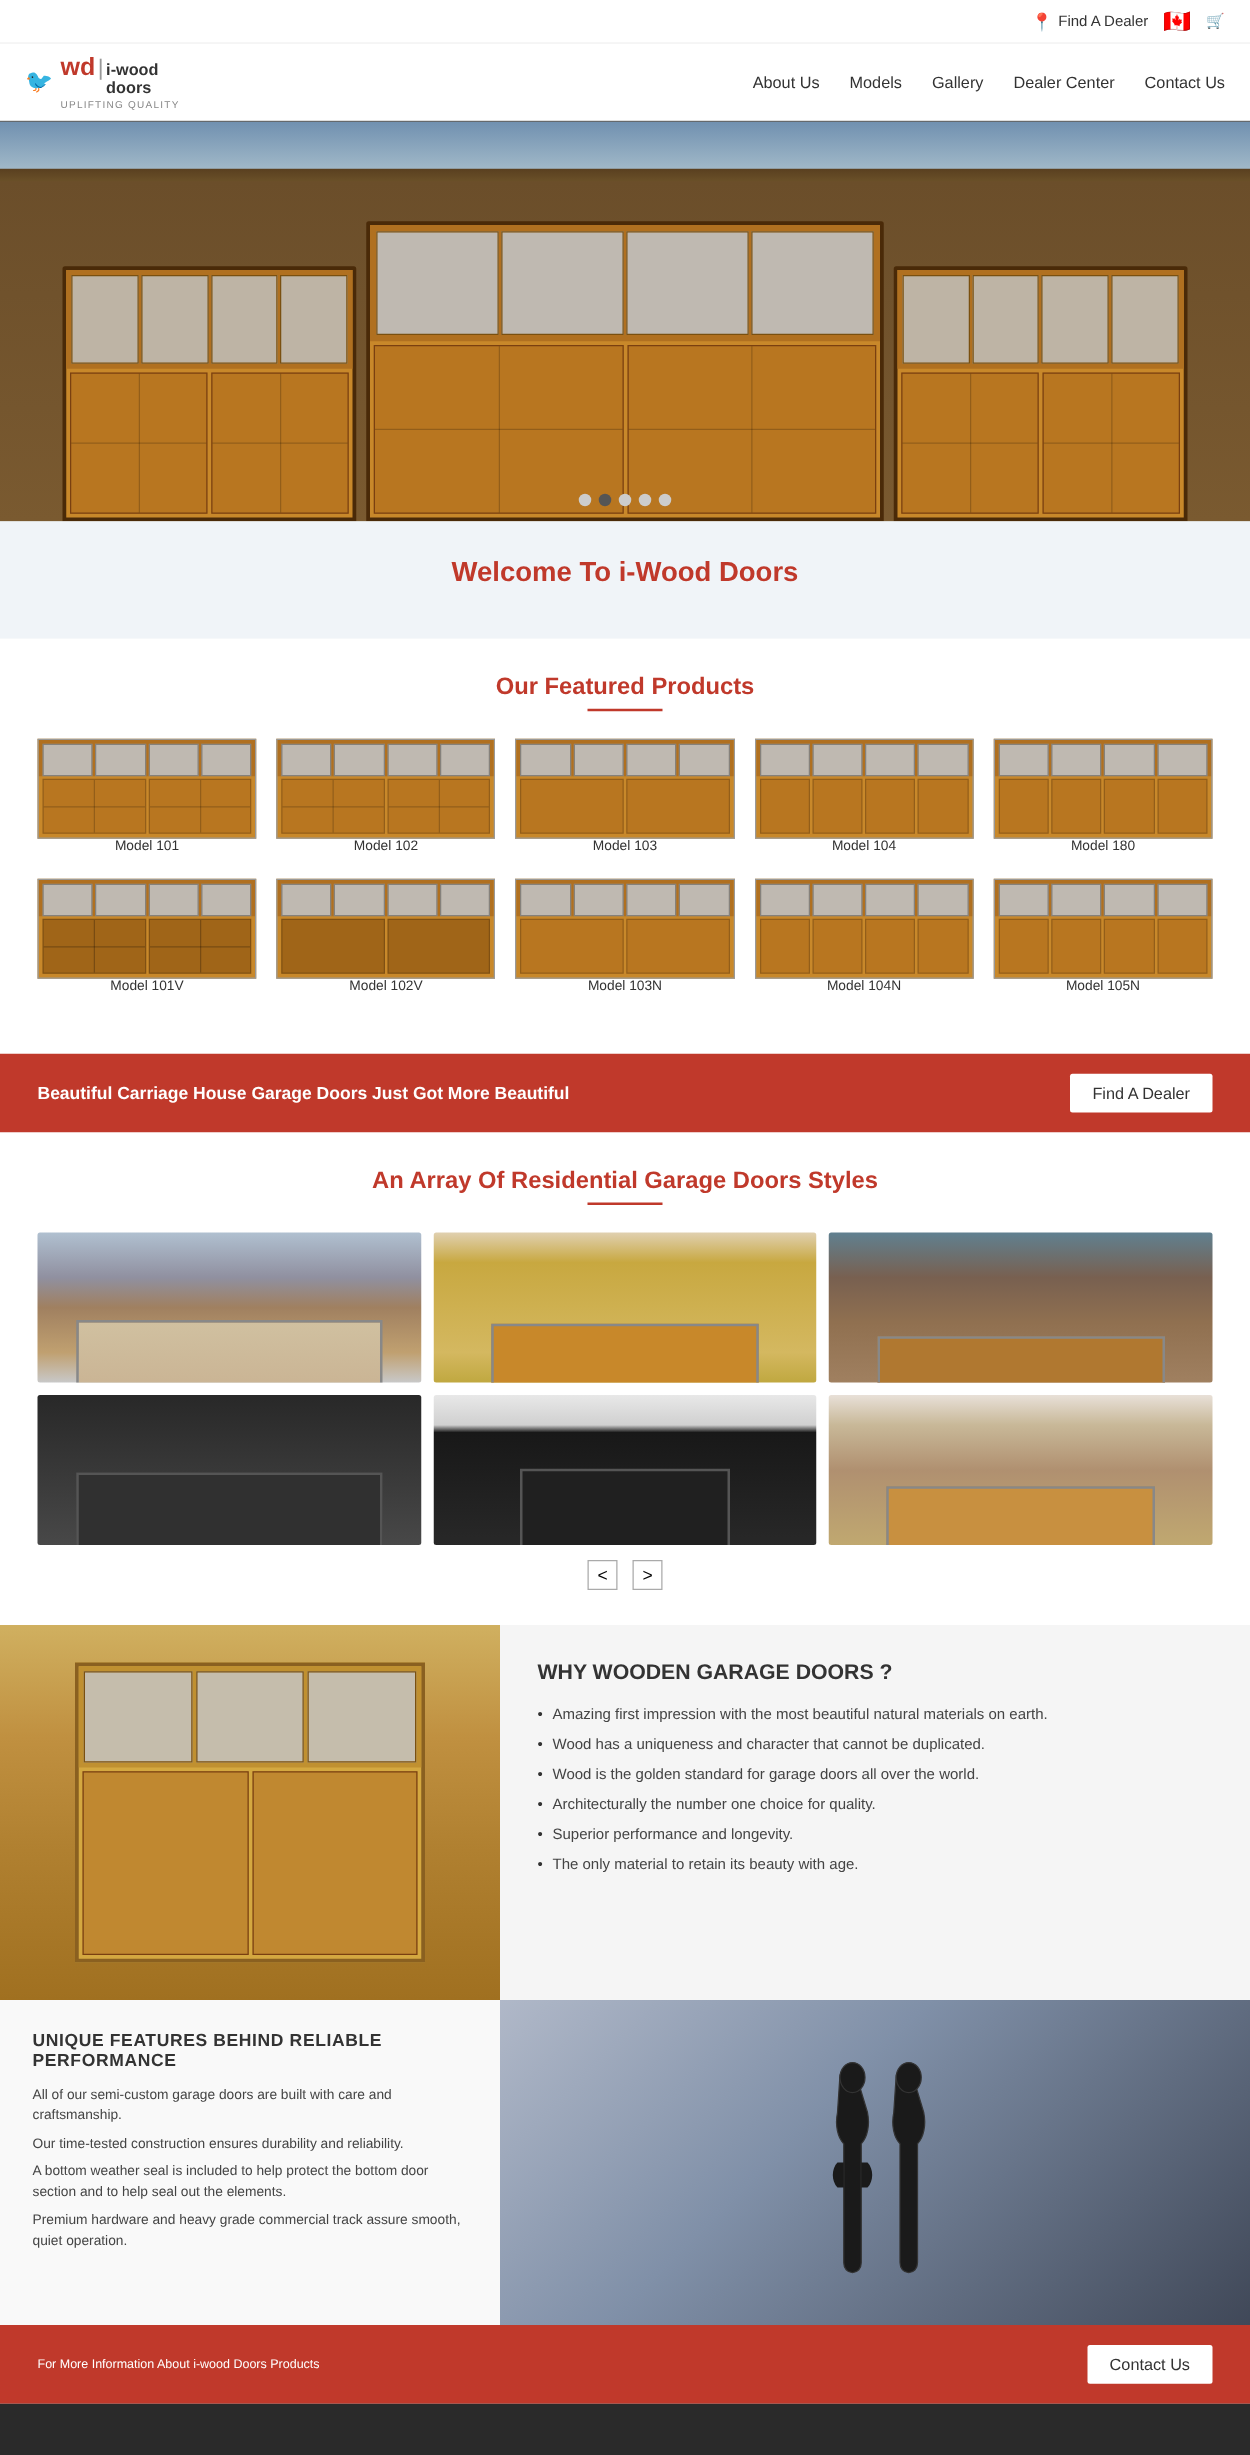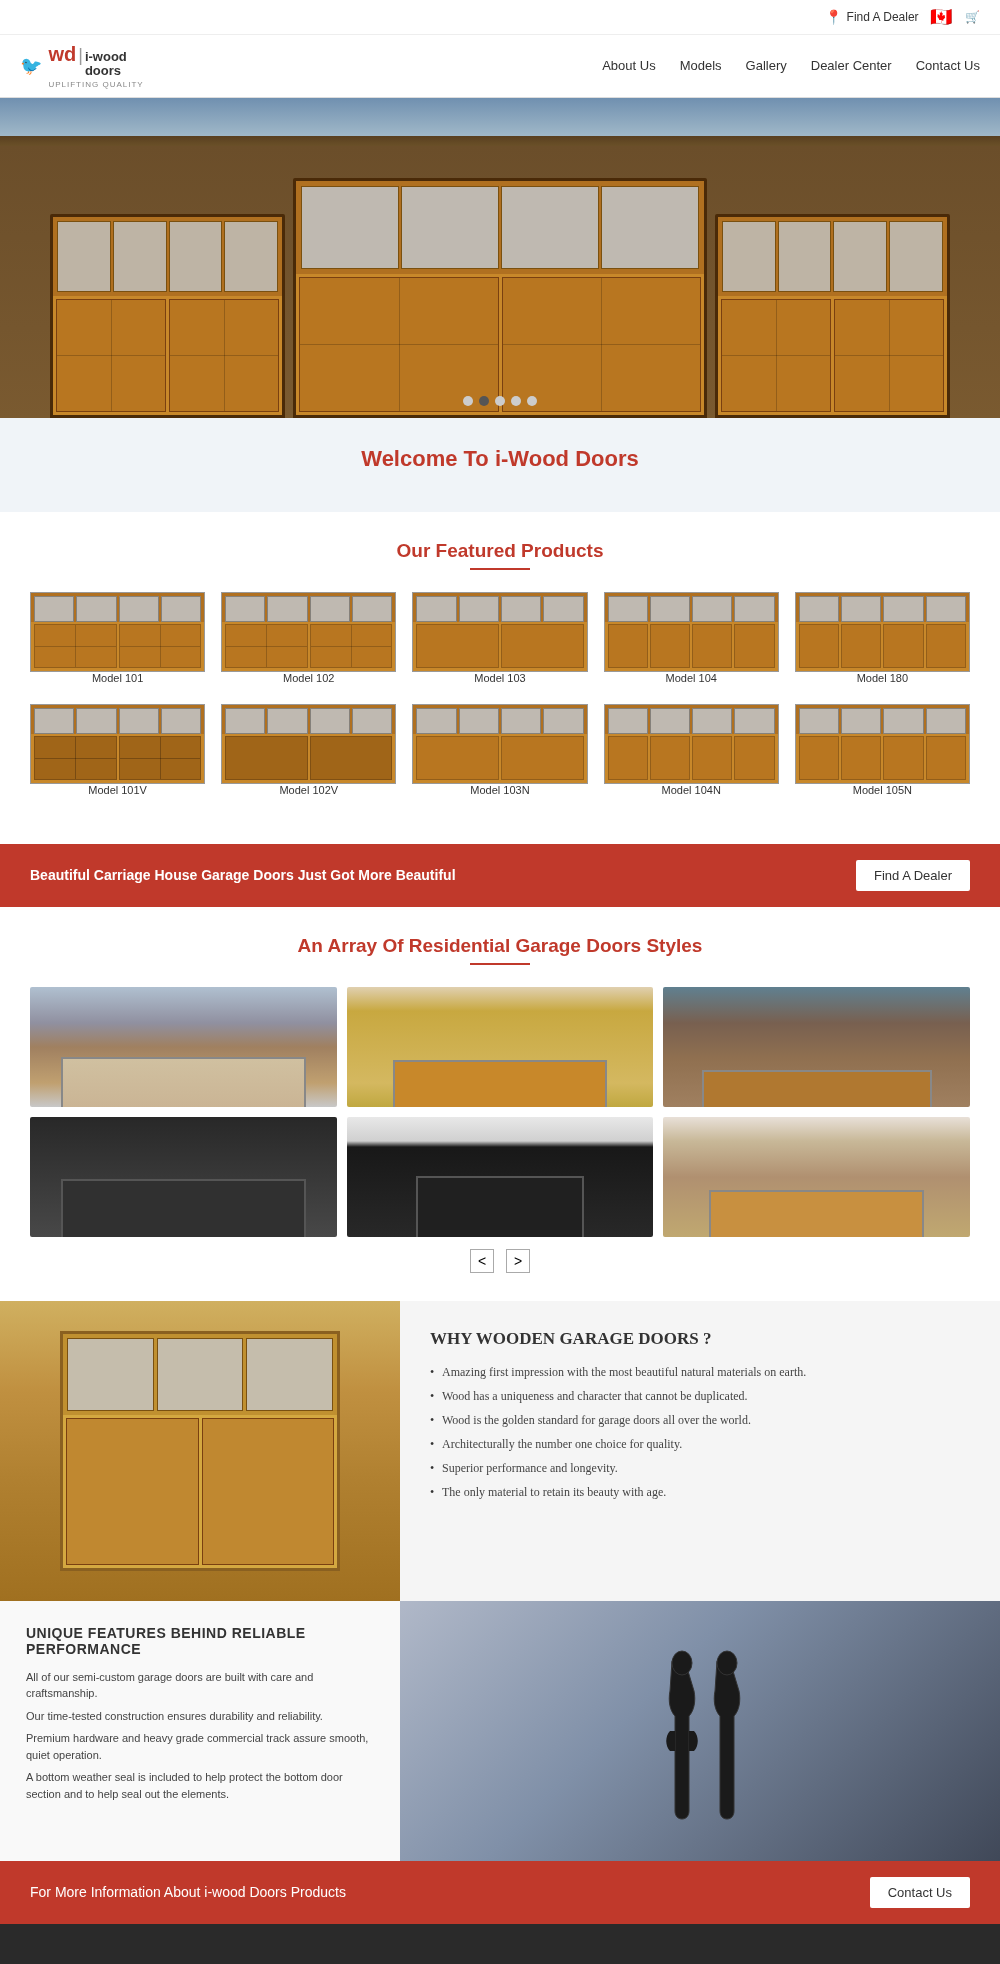--- a/index.html
+++ b/index.html
@@ -45,21 +45,21 @@
 
     
     .residential-section { padding: 28px 30px; background: #fff; }
     .gallery-grid { display: grid; grid-template-columns: repeat(3, 1fr); gap: 10px; margin-top: 16px; }
     .gallery-img { width: 100%; height: 120px; background: #888; border-radius: 2px; overflow: hidden; display: flex; align-items: center; justify-content: center; }
 
     .gallery-nav { display: flex; justify-content: center; gap: 12px; margin-top: 12px; }
     .gallery-nav-btn { background: none; border: 1px solid #aaa; width: 24px; height: 24px; cursor: pointer; font-size: 14px; display: flex; align-items: center; justify-content: center; }
 
     
-    .why-section { display: flex; background: #f5f5f5; font-family: Liberation Serif, serif; }
+    .why-section { display: flex; background: #f5f5f5; }
     .why-left { width: 40%; background: #c8a040; min-height: 300px; position: relative; overflow: hidden; }
     .why-door-img { width: 100%; height: 100%; background: linear-gradient(180deg, #d0b060 0%, #c09040 30%, #b08030 60%, #a07020 100%); }
     .why-right { width: 60%; padding: 28px 30px; }
     .why-title { font-size: 17px; font-weight: bold; color: #333; margin-bottom: 14px; }
     .why-list { list-style: none; padding: 0; }
     .why-list li { font-size: 12px; color: #444; margin-bottom: 6px; padding-left: 12px; position: relative; line-height: 1.5; }
     .why-list li::before { content: '•'; position: absolute; left: 0; color: #333; }
 
     
     .unique-section { display: flex; }
@@ -481,22 +481,22 @@
     </ul>
   </div>
 </div>
 
 <div class="unique-section">
   <div class="unique-left">
     <h3 class="unique-title">UNIQUE FEATURES BEHIND RELIABLE PERFORMANCE</h3>
     <ul class="unique-list">
       <li>All of our semi-custom garage doors are built with care and craftsmanship.</li>
       <li>Our time-tested construction ensures durability and reliability.</li>
+      <li>A bottom weather seal is included to help protect the bottom door section and to help seal out the elements.</li>
       <li>Premium hardware and heavy grade commercial track assure smooth, quiet operation.</li>
-      <li>A bottom weather seal is included to help protect the bottom door section and to help seal out the elements.</li>
     </ul>
   </div>
   <div class="unique-right">
 
     <div class="hardware-img">
       <svg width="120" height="200" viewBox="0 0 120 200">
 
         <g transform="translate(20,20)">
           <path d="M25 10 C20 5 15 5 12 10 L10 40 C8 50 10 60 15 65 L15 160 C15 165 18 168 22 168 C26 168 29 165 29 160 L29 65 C34 60 36 50 34 40 Z" fill="#1a1a1a" stroke="#333" stroke-width="1"></path>
           <ellipse cx="22" cy="12" rx="10" ry="12" fill="#1a1a1a" stroke="#333" stroke-width="1"></ellipse>
@@ -507,19 +507,19 @@
         <g transform="translate(65,20)">
           <path d="M25 10 C20 5 15 5 12 10 L10 40 C8 50 10 60 15 65 L15 160 C15 165 18 168 22 168 C26 168 29 165 29 160 L29 65 C34 60 36 50 34 40 Z" fill="#1a1a1a" stroke="#333" stroke-width="1"></path>
           <ellipse cx="22" cy="12" rx="10" ry="12" fill="#1a1a1a" stroke="#333" stroke-width="1"></ellipse>
         </g>
       </svg>
     </div>
   </div>
 </div>
 
 <div class="info-banner">
-  <span style="color:#fff;font-size:14px;">For More Information About i-wood Doors Products</span>
+  <span style="color:#fff;font-size:10px;">For More Information About i-wood Doors Products</span>
   <button class="contact-us-btn">Contact Us</button>
 </div>
 
 <footer class="footer">
   
 </footer>
 
 </body></html>

